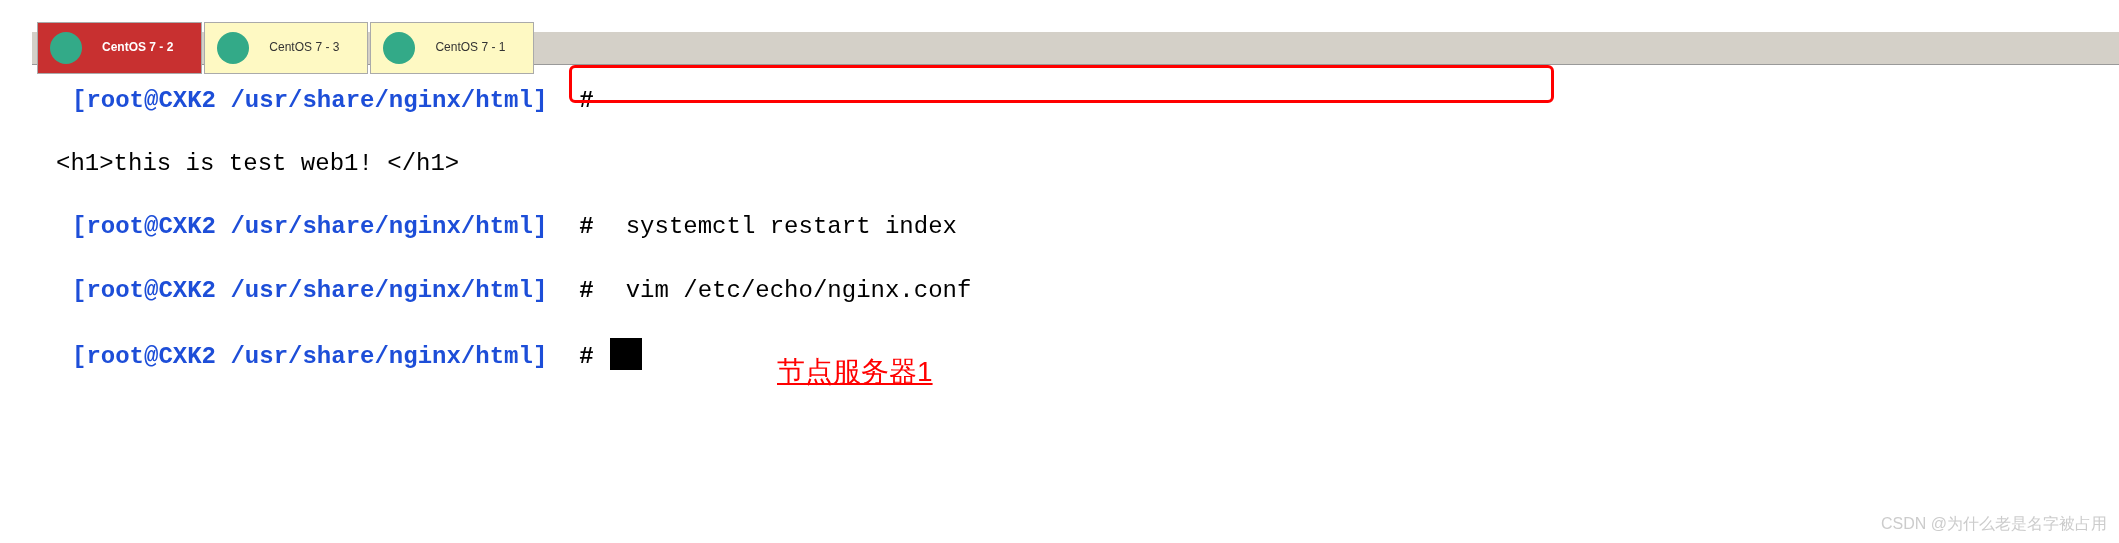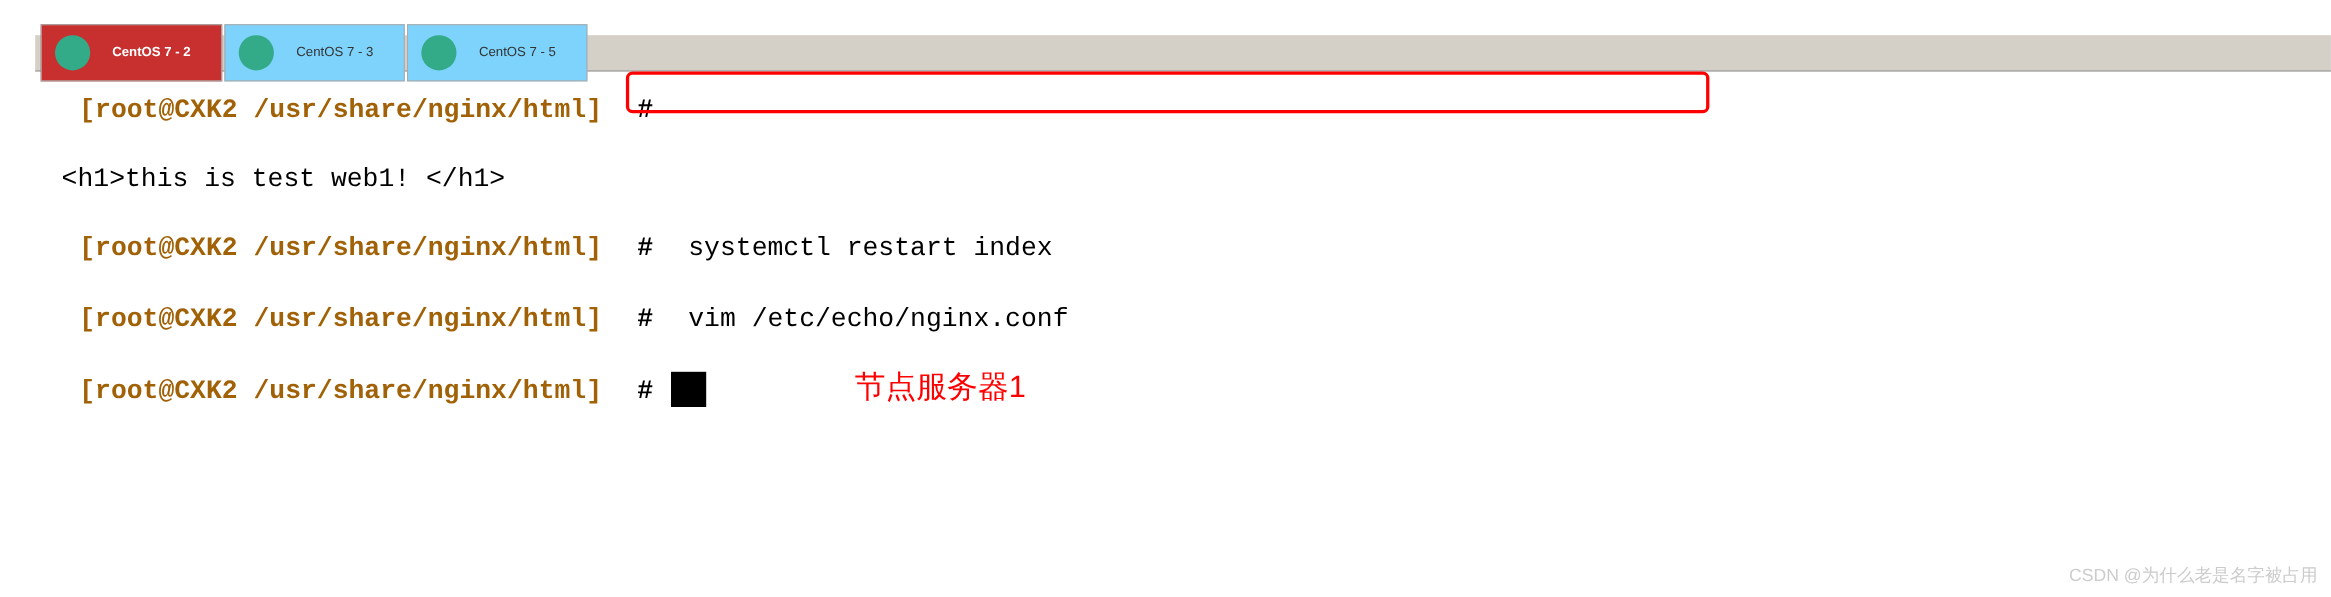--- a/index.html
+++ b/index.html
@@ -19,21 +19,21 @@
     .tab-bar {
       height: 22px;
       background: #d4d0c8;
       border-bottom: 1px solid #999;
       display: flex;
       align-items: center;
       padding-left: 5px;
       gap: 2px;
     }
     .tab {
-      background: #7dd3fc;
+      background: #fef9c3;
       border: 1px solid #aaa;
       padding: 1px 12px;
       font-size: 12px;
       font-family: sans-serif;
       color: #333;
       display: flex;
       align-items: center;
       gap: 4px;
     }
     .tab.active {
@@ -50,21 +50,21 @@
     }
     .terminal {
       padding: 4px 8px;
       font-weight: bold;
     }
     .line {
       white-space: pre;
       display: block;
     }
     .prompt {
-      color: #a16207;
+      color: #1d4ed8;
       font-weight: bold;
     }
     .hash {
       color: #000;
       font-weight: bold;
     }
     .cmd {
       color: #000;
       font-weight: normal;
     }
@@ -109,29 +109,29 @@
   <div class="tab active">
     <span class="dot"></span>
     <span>CentOS 7 - 2</span>
   </div>
   <div class="tab">
     <span class="dot"></span>
     <span>CentOS 7 - 3</span>
   </div>
   <div class="tab">
     <span class="dot"></span>
-    <span>CentOS 7 - 5</span>
+    <span>CentOS 7 - 1</span>
   </div>
 </div>
 
 <div class="terminal">
   <span class="line"><span class="prompt">[root@CXK2 /usr/share/nginx/html]</span><span class="hash">#</span><span class="cmd"></span></span>
   <span class="line output">&lt;h1&gt;this is test web1! &lt;/h1&gt;</span>
   <span class="line"><span class="prompt">[root@CXK2 /usr/share/nginx/html]</span><span class="hash">#</span><span class="cmd">systemctl restart index</span></span>
   <span class="line"><span class="prompt">[root@CXK2 /usr/share/nginx/html]</span><span class="hash">#</span><span class="cmd">vim /etc/echo/nginx.conf</span></span>
   <span class="line"><span class="prompt">[root@CXK2 /usr/share/nginx/html]</span><span class="hash">#</span><span class="cursor"></span></span>
 </div>
 
 <div class="highlight-box" style="left:553px; top:49px; width:985px; height:38px;"></div>
 
-<div class="annotation" style="left:745px; top:302px;">节点服务器1</div>
+<div class="annotation" style="left:745px; top:322px;text-decoration:underline;">节点服务器1</div>
 
 <div class="watermark">CSDN @为什么老是名字被占用</div>
 
 </body></html>

